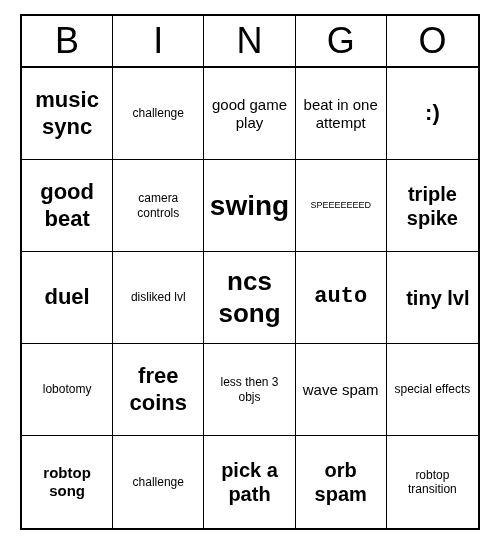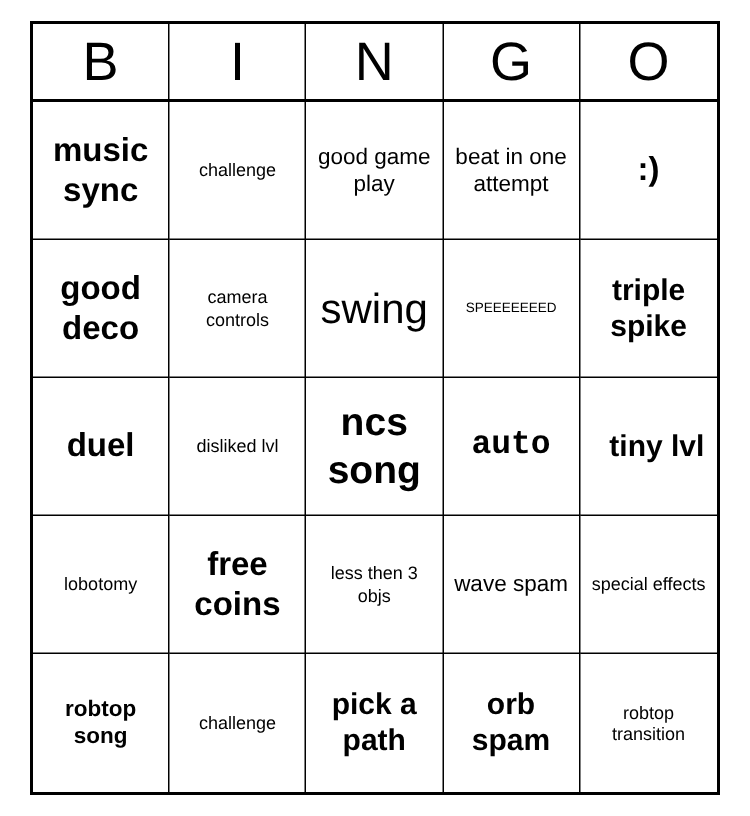--- a/index.html
+++ b/index.html
@@ -110,27 +110,27 @@
       <span class="medium-text">good game play</span>
     </div>
     <div class="bingo-cell">
       <span class="medium-text">beat in one attempt</span>
     </div>
     <div class="bingo-cell">
       <span class="large-text">:)</span>
     </div>
 
     <div class="bingo-cell">
-      <span class="large-text">good deco</span>
+      <span class="large-text">good beat</span>
     </div>
     <div class="bingo-cell">
       <span class="small-text">camera controls</span>
     </div>
     <div class="bingo-cell">
-      <span style="font-size:28px; font-weight:normal;">swing</span>
+      <span style="font-size:28px; font-weight:bold;">swing</span>
     </div>
     <div class="bingo-cell">
       <span class="tiny-text">SPEEEEEEED</span>
     </div>
     <div class="bingo-cell">
       <span style="font-size:20px; font-weight:bold;">triple spike</span>
     </div>
 
     <div class="bingo-cell">
       <span class="large-text">duel</span>

